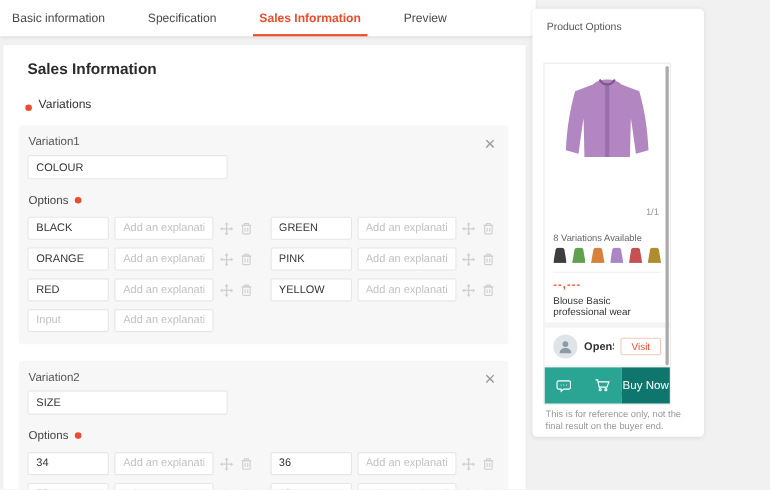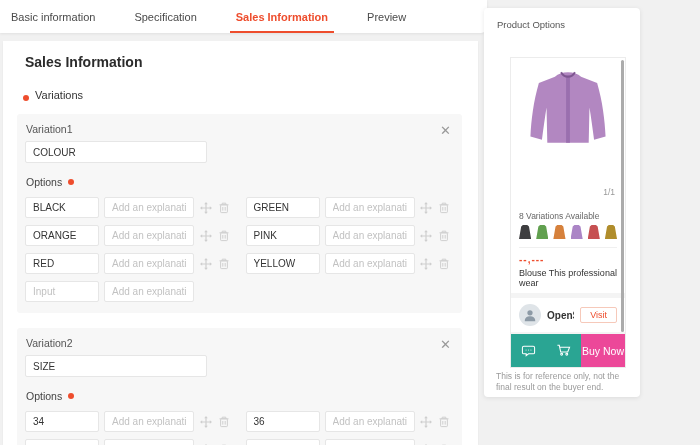--- a/index.html
+++ b/index.html
@@ -34,21 +34,21 @@
   .opt-name { width:74px; flex:none; }
   .opt-expl { width:90px; flex:none; }
   .icon-btn { width:13px; height:13px; flex:none; display:inline-flex; align-items:center; justify-content:center; cursor:pointer; }
   .icon-btn svg { display:block; }
 
   
   .preview-card { position:absolute; left:484px; top:8px; width:156px; height:389px; background:#fff;
                   border-radius:4px; box-shadow:0 1px 5px rgba(0,0,0,.09); z-index:2; }
   .pv-title { margin:10px 0 0 13px; font-size:13px; font-weight:bold; color:#2b2b2b; }
   .pv-sub { margin:11px 0 0 13px; font-size:9.5px; color:#555; }
-  .phone { position:absolute; left:26px; top:49px; width:116px; height:311px; background:#fff;
+  .phone { position:absolute; left:10px; top:49px; width:116px; height:311px; background:#fff;
            border:1px solid #ececec; overflow:hidden; }
   .p-img { height:146px; display:flex; align-items:flex-start; justify-content:center; padding-top:8px; }
   .p-page { position:absolute; top:129px; right:10px; font-size:8.5px; color:#999; }
   .p-vars { margin:7px 8px 0; font-size:8.5px; color:#666; }
   .p-swatches { margin:4px 8px 0; display:flex; gap:5px; height:14px; }
   .swatch { width:15px; height:14px; display:inline-block;
             clip-path:polygon(32% 0,68% 0,82% 10%,97% 86%,100% 100%,0 100%,3% 86%,18% 10%); cursor:pointer; }
   .p-divider { border-top:1px solid #f0f0f0; margin:8px 8px 0; }
   .p-price { margin:6px 8px 0; font-size:10px; font-weight:bold; color:#ee4d2d; letter-spacing:1px; }
   .p-name { margin:3px 8px 0; font-size:9px; color:#333; }
@@ -58,21 +58,21 @@
             display:flex; align-items:center; justify-content:center; overflow:hidden; }
   .shop-name { flex:1; font-size:10px; font-weight:bold; color:#333; white-space:nowrap; overflow:hidden; }
   .visit-btn { flex:none; background:#fff; border:1px solid #f6c9ba; color:#ee4d2d; font-size:9px;
                padding:2px 9px; border-radius:2px; cursor:pointer; font-family:"Liberation Sans",sans-serif; }
   .p-spec { display:flex; justify-content:space-between; align-items:center; padding:5px 8px 0; font-size:9.5px; }
   .p-spec .spec-l { color:#333; }
   .p-spec .spec-r { color:#999; display:flex; align-items:center; gap:3px; }
   .p-bar { position:absolute; left:0; right:0; bottom:0; height:33px; display:flex; z-index:2; }
   .bar-teal { width:70px; background:#2aa593; display:flex; }
   .bar-teal span { flex:1; display:flex; align-items:center; justify-content:center; cursor:pointer; }
-  .bar-buy { flex:1; background:#ec4899; color:#fff; font-size:10.5px; display:flex; align-items:center;
+  .bar-buy { flex:1; background:#0f766e; color:#fff; font-size:10.5px; display:flex; align-items:center;
              justify-content:center; cursor:pointer; }
   .p-scroll { position:absolute; right:1px; top:2px; bottom:35px; width:3px; background:#ababab; border-radius:2px; z-index:3; }
   .pv-disclaimer { position:absolute; left:12px; top:363px; width:134px; font-size:8.5px; color:#9a9a9a; line-height:1.3; }
 </style>
 </head>
 <body>
 
 <div id="screen">
 
   <div class="tabbar">
@@ -305,21 +305,21 @@
       <div class="p-swatches">
           <span class="swatch" style="background:#3e3e40"></span>
           <span class="swatch" style="background:#61a04f"></span>
           <span class="swatch" style="background:#d6813c"></span>
           <span class="swatch" style="background:#ab85c6"></span>
           <span class="swatch" style="background:#c65052"></span>
           <span class="swatch" style="background:#b08d2c"></span>
         </div>
       <div class="p-divider"></div>
       <div class="p-price">--,---</div>
-      <div class="p-name">Blouse This professional wear</div>
+      <div class="p-name">Blouse Basic professional wear</div>
       <div class="p-gap"></div>
       <div class="p-shop">
         <span class="avatar">
           <svg width="14" height="14" viewBox="0 0 16 16">
             <circle cx="8" cy="5.5" r="3" fill="#8d9aa6"></circle>
             <path d="M2 15 C2 11 5 9.5 8 9.5 C11 9.5 14 11 14 15 Z" fill="#8d9aa6"></path>
           </svg>
         </span>
         <span class="shop-name">OpenSANDBOX9</span>
         <button class="visit-btn">Visit</button>

